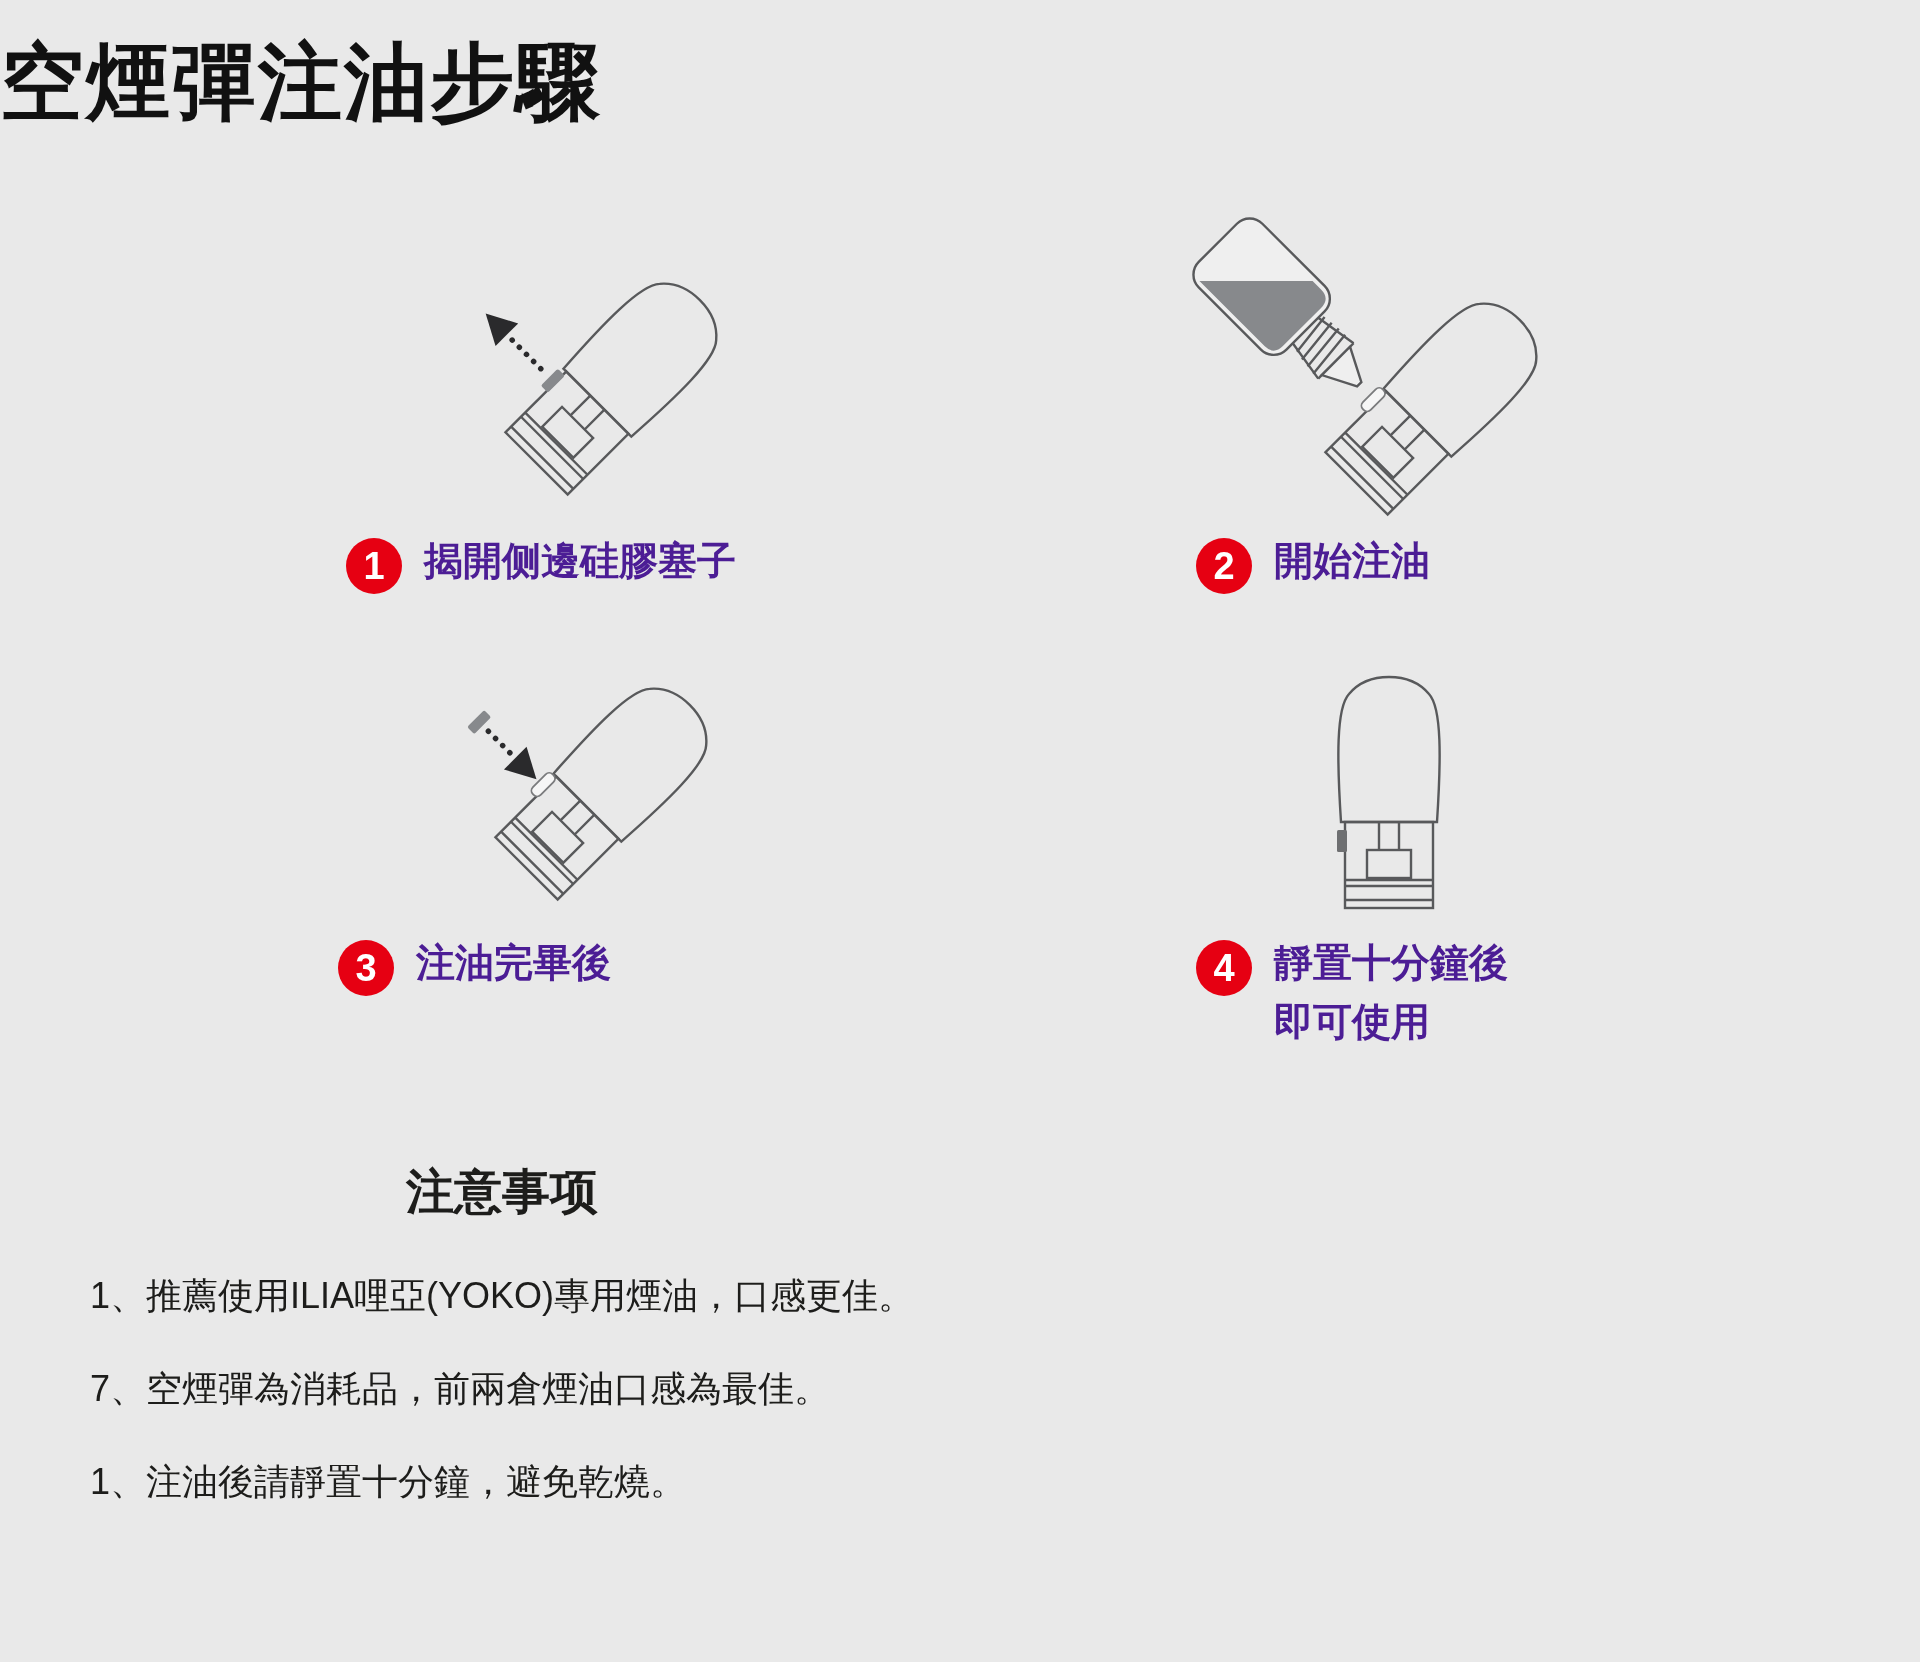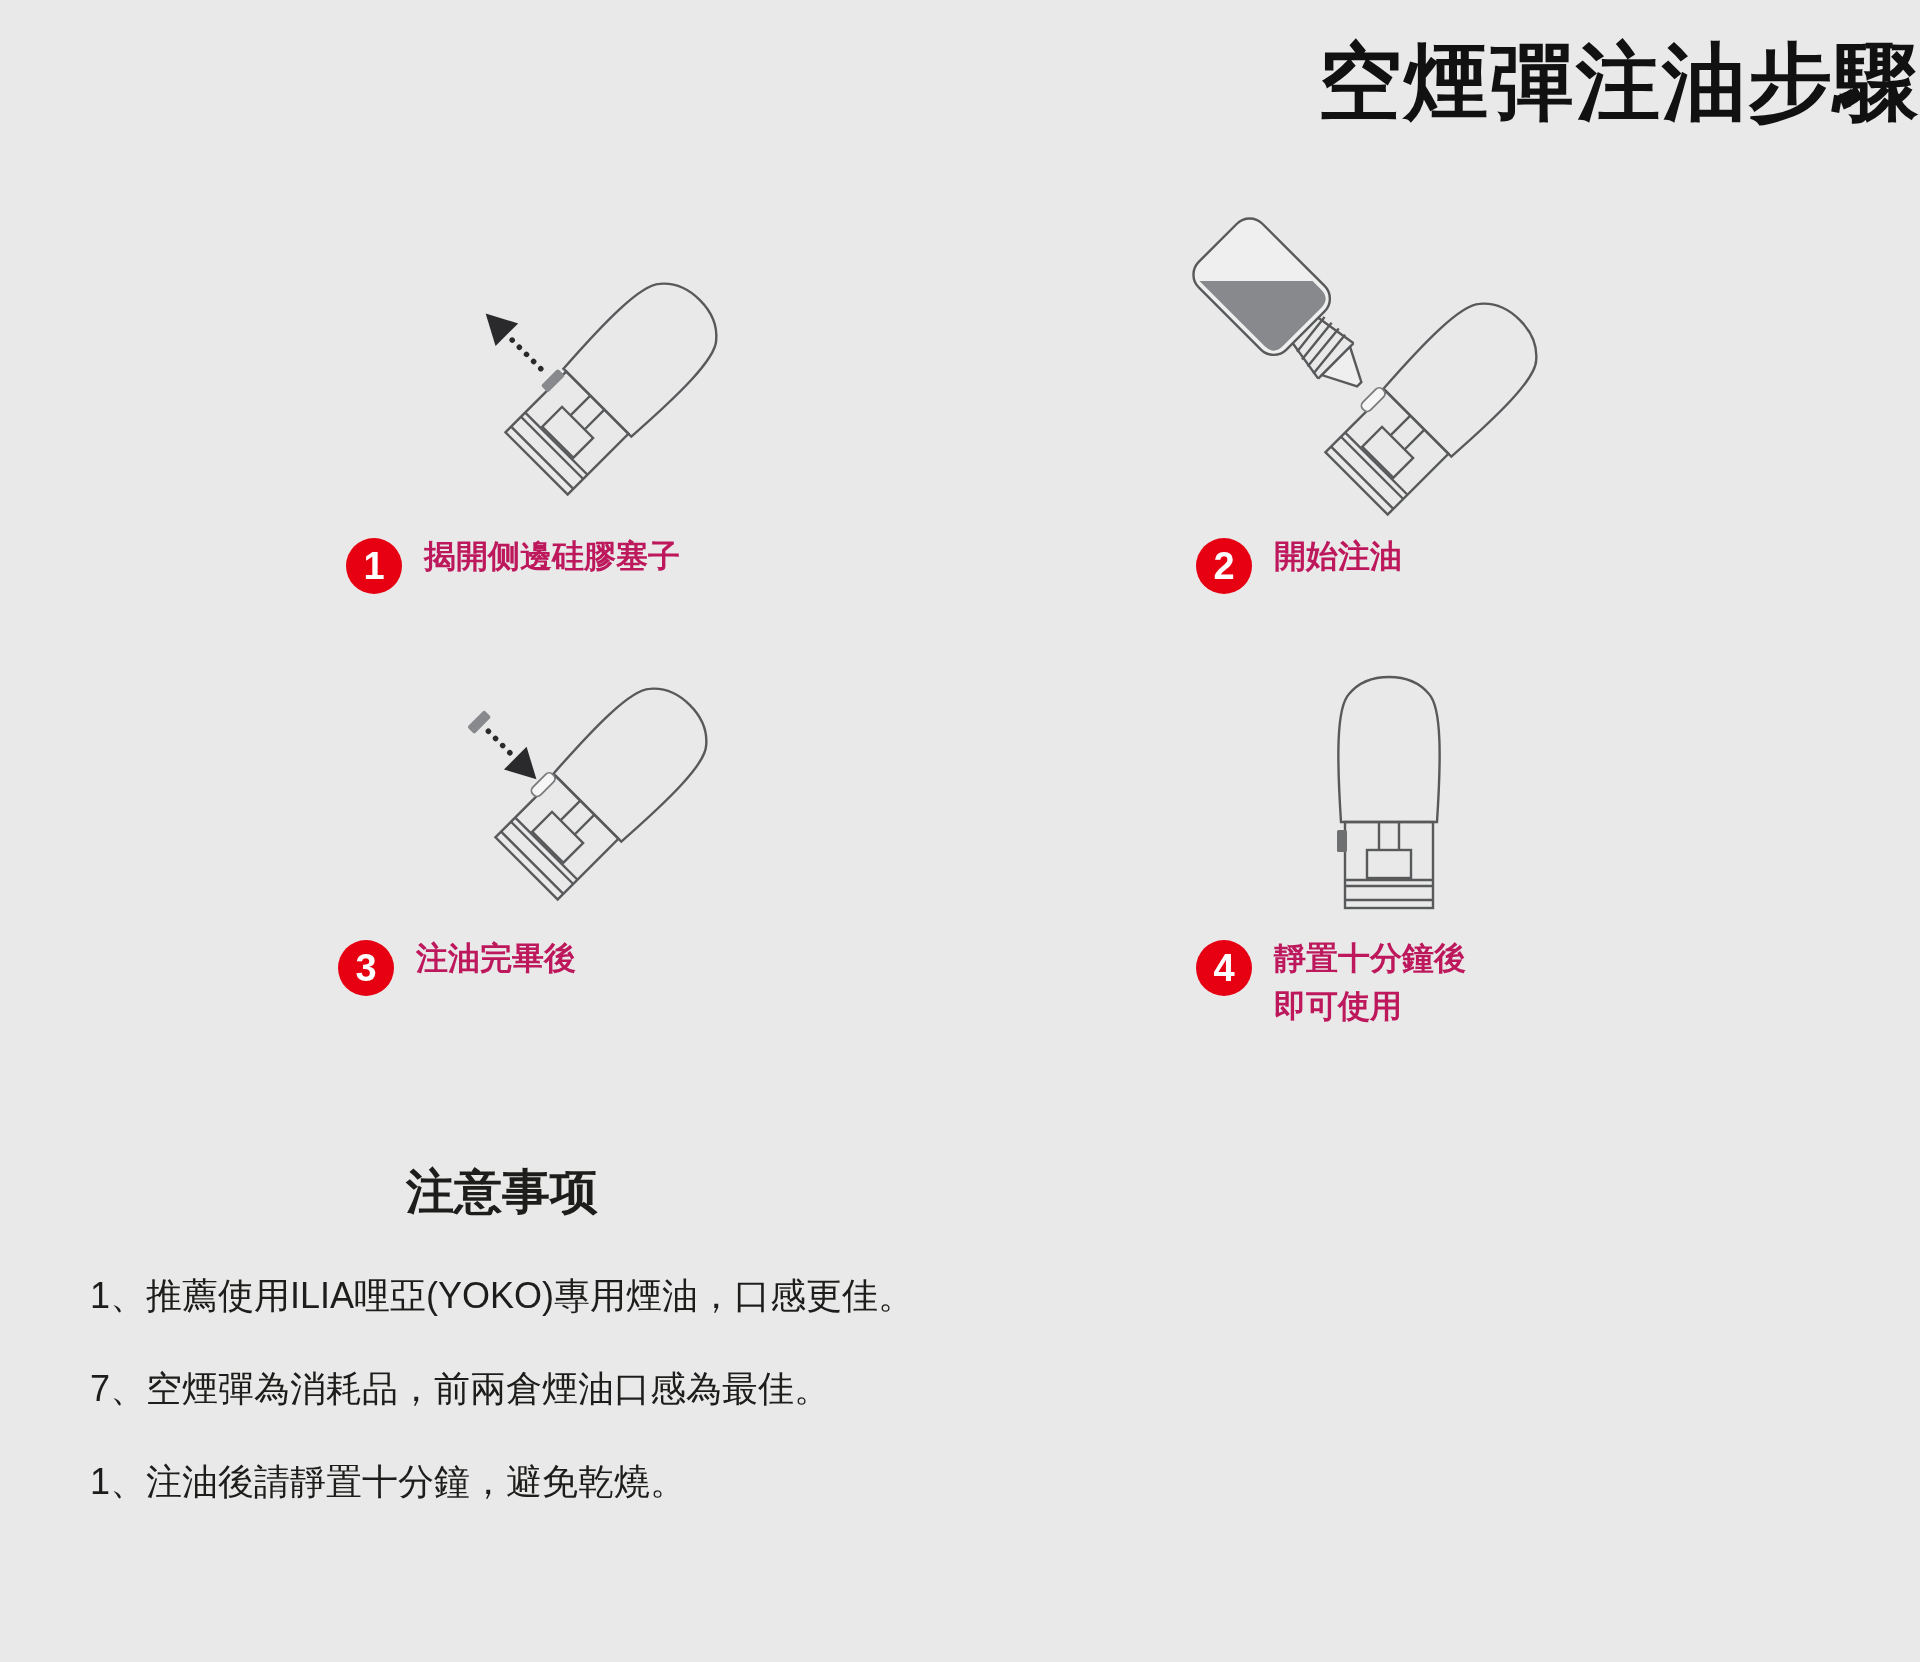--- a/index.html
+++ b/index.html
@@ -7,40 +7,40 @@
     width:1920px;height:1662px;
     background:#e9e9e9;
     font-family:"Liberation Sans",sans-serif;
     color:#1d1d1b;
     position:relative;
     overflow:hidden;
   }
   .page{position:relative;width:1920px;height:1662px;}
   .title{
     position:absolute;left:0;top:26px;width:1920px;
-    text-align:right;
+    text-align:left;
     font-size:84px;font-weight:900;letter-spacing:2px;
     color:#111;margin:0;
   }
   .illus{position:absolute;}
   .caption{
     position:absolute;
     display:flex;align-items:flex-start;gap:22px;
   }
   .badge{
     flex:0 0 auto;
     width:56px;height:56px;border-radius:50%;
     background:#e60012;color:#ffffff;
     display:flex;align-items:center;justify-content:center;
     font-size:38px;font-weight:800;
     margin-top:6px;
   }
   .caption-text{
-    font-size:32px;font-weight:700;line-height:1.5;
-    color:#be185d;white-space:nowrap;
+    font-size:39px;font-weight:700;line-height:1.5;
+    color:#4c1d95;white-space:nowrap;
   }
   .caption-text span{display:block;}
   .notes{position:absolute;left:90px;top:1168px;}
   .notes-heading{
     font-size:48px;font-weight:700;line-height:1;
     margin:0 0 62px 0;
     text-align:center;
   }
   .note-item{
     font-size:36px;font-weight:400;line-height:1;

